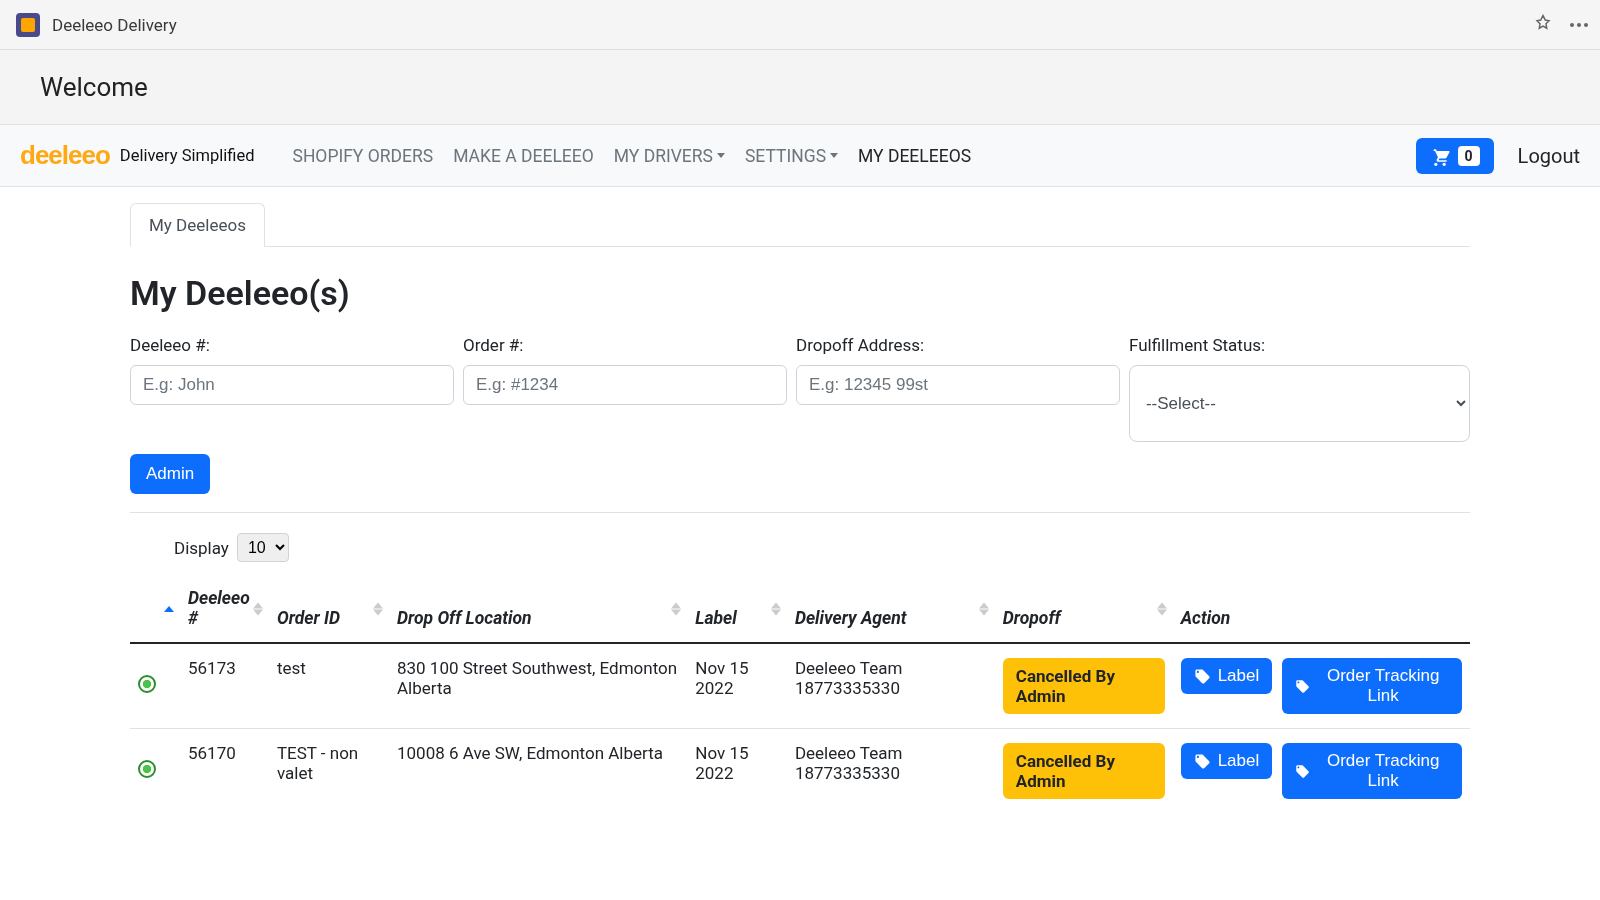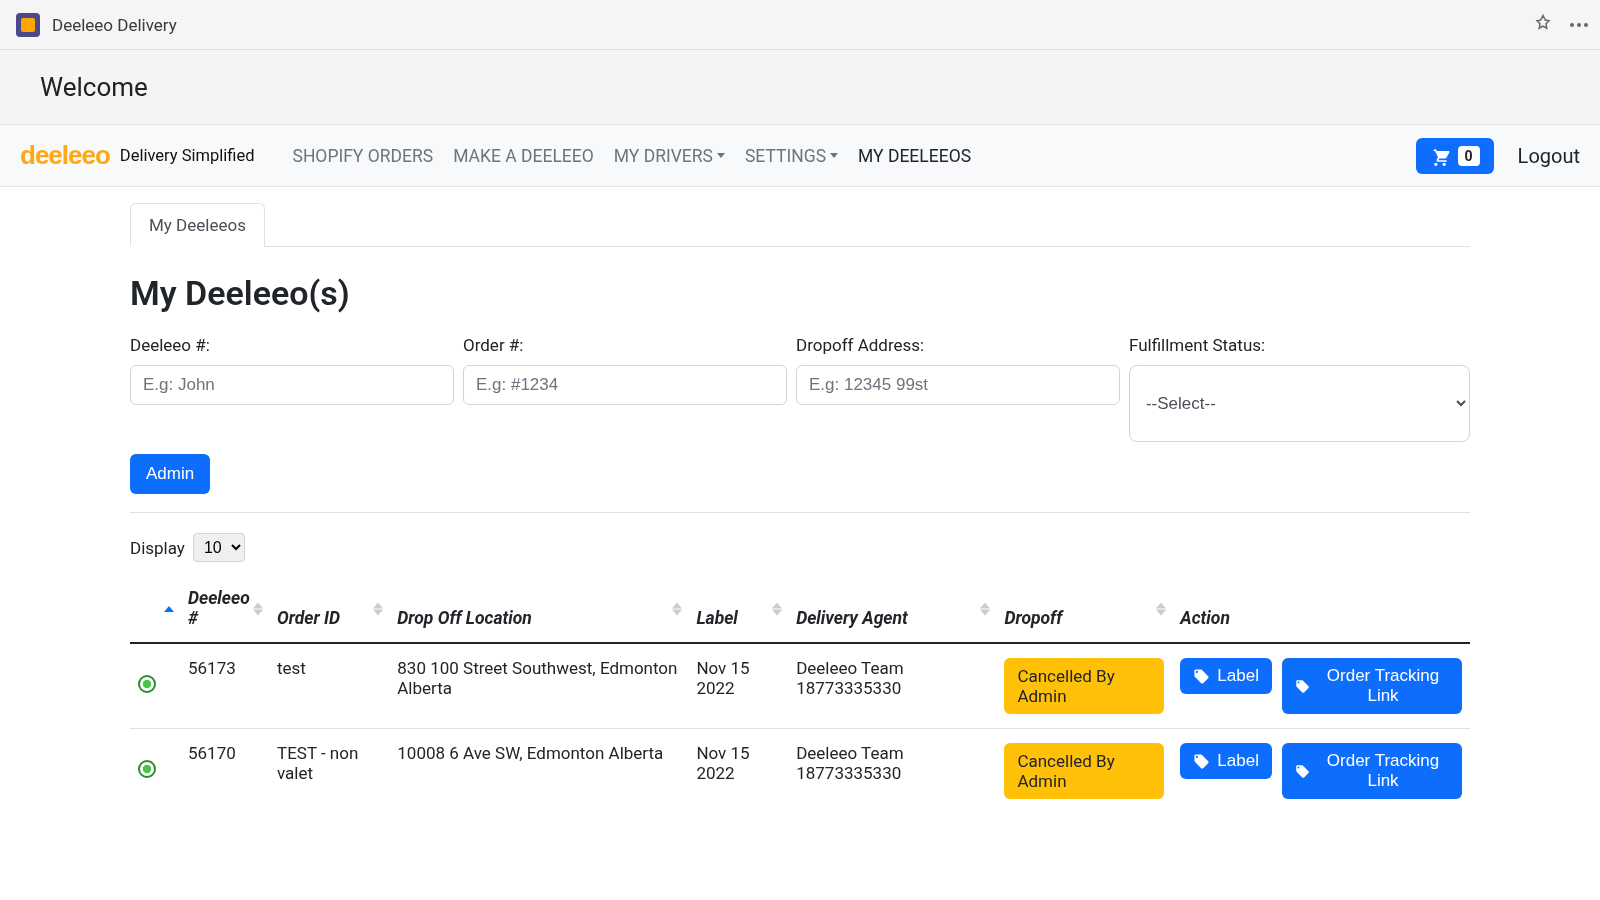--- a/index.html
+++ b/index.html
@@ -38,25 +38,25 @@
 
   .filters { display: flex; gap: 9px; margin-bottom: 12px; }
   .filter-col { flex: 1; }
   .filter-col.small { flex: 0.95; }
   .filter-label { font-size: 17px; margin-bottom: 10px; color: #212529; }
   .form-control { width: 100%; border: 1px solid #ced4da; border-radius: 6px; padding: 9px 12px; font-size: 17px; color: #212529; background: #fff; }
   .form-control::placeholder { color: #6c757d; }
   .fselect { width: 100%; border: 1px solid #ced4da; border-radius: 8px; padding: 27px 12px; font-size: 17px; background: #fff; color: #495057; }
 
   .btn-primary { background: #0d6efd; color: #fff; border: none; border-radius: 6px; padding: 10px 16px; font-size: 17px; cursor: pointer; }
-  .btn-warning { background: #ffc107; color: #212529; border: none; border-radius: 6px; padding: 8px 13px; font-size: 17px; display: inline-block; }
+  .btn-warning { background: #ffc107; color: #212529; border: none; border-radius: 6px; padding: 8px 13px; font-size: 17px; display: inline-block; font-weight: bold; }
 
   hr.sep { border: 0; border-top: 1px solid #dee2e6; margin: 18px 0 20px; }
 
-  .display-row { display: flex; align-items: center; gap: 8px; font-size: 17px; margin-bottom: 14px; }
+  .display-row { display: flex; align-items: center; gap: 8px; font-size: 17px; margin-bottom: 14px; margin-left: 44px; }
   .display-row select { border: 1px solid #ced4da; border-radius: 4px; padding: 4px 6px; font-size: 16px; }
 
   table.dtable { width: 100%; border-collapse: collapse; }
   .dtable thead th { text-align: left; font-size: 17.5px; font-weight: 700; padding: 12px 8px 14px; position: relative; vertical-align: bottom; font-style: italic; }
   .dtable thead tr { border-bottom: 2px solid #212529; }
   .sort-arrows { position: absolute; right: 6px; top: 50%; transform: translateY(-50%); display: flex; flex-direction: column; gap: 1px; }
   .sort-arrows .up { width: 0; height: 0; border-left: 5px solid transparent; border-right: 5px solid transparent; border-bottom: 6px solid #ccc; }
   .sort-arrows .down { width: 0; height: 0; border-left: 5px solid transparent; border-right: 5px solid transparent; border-top: 6px solid #ccc; }
   .sort-arrows.active-asc .up { border-bottom-color: #0d6efd; }
 

